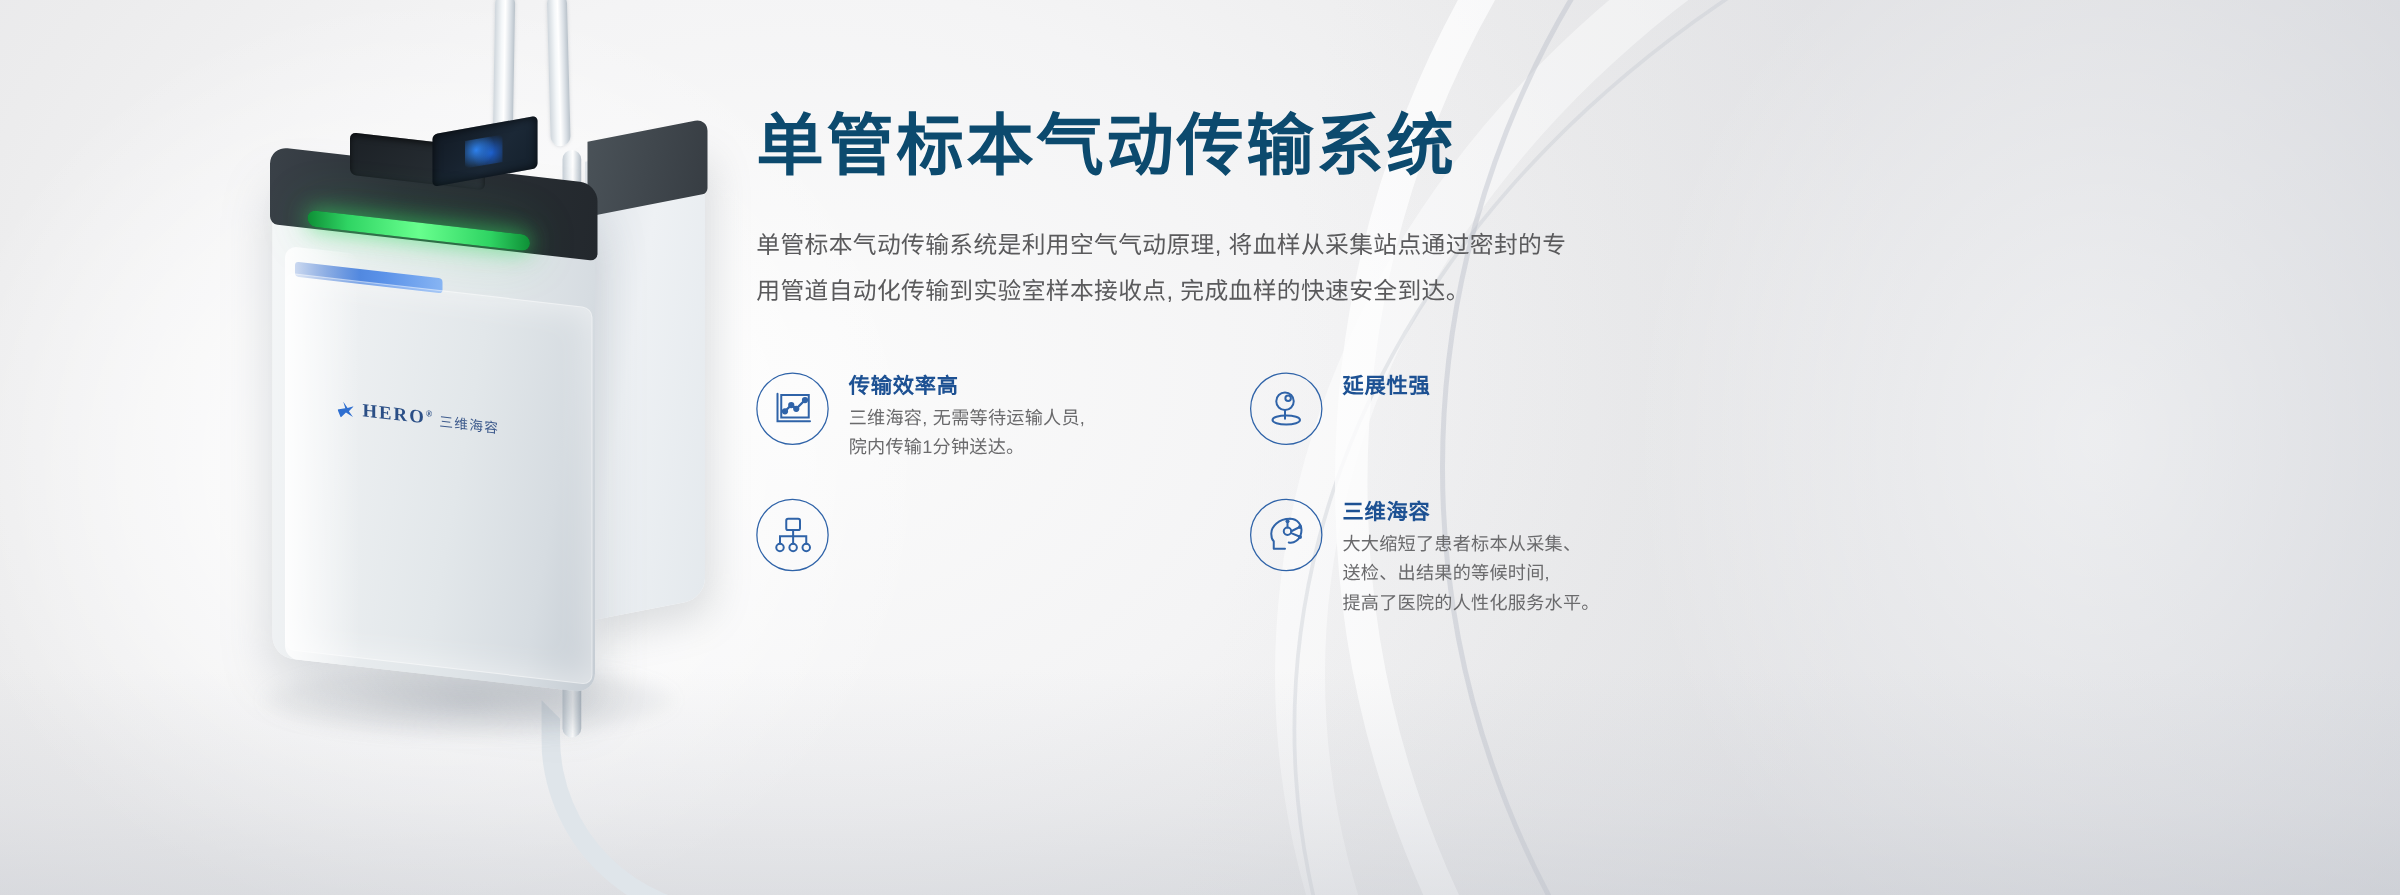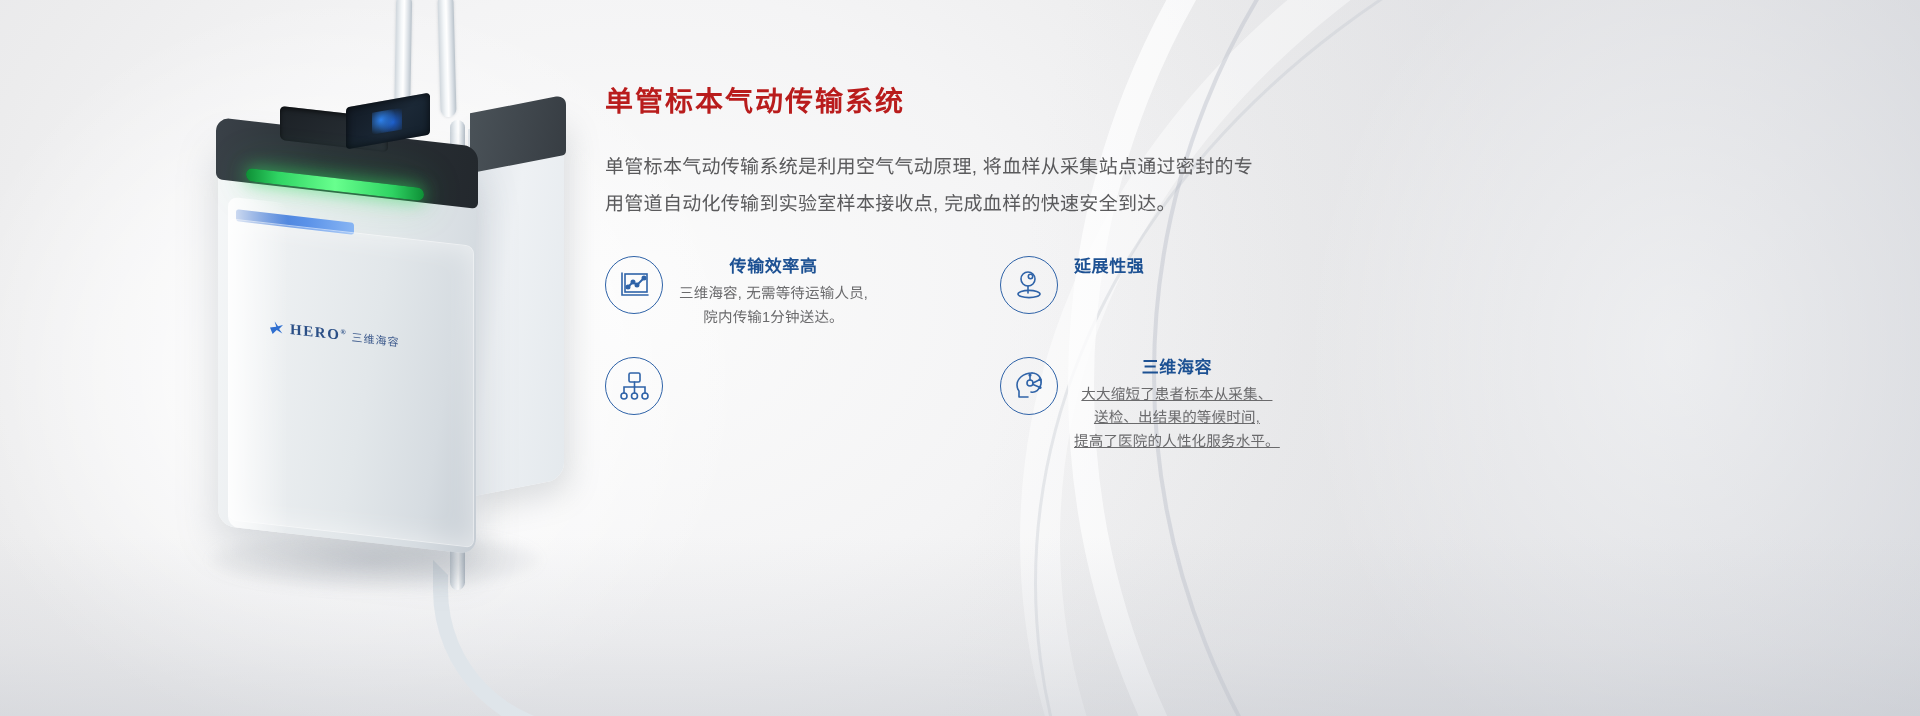--- a/index.html
+++ b/index.html
@@ -293,43 +293,42 @@
 
   
   .content {
     position: absolute;
     left: 605px;
     top: 86px;
     width: 860px;
   }
   .headline {
     margin: 0;
-    font-size: 28px;
+    font-size: 54px;
     font-weight: 700;
     letter-spacing: 2px;
-    color: #b91c1c;
+    color: #0c4a6e;
     line-height: 1.15;
     white-space: nowrap;
   }
   .intro {
     margin: 30px 0 0 0;
     width: 650px;
     font-size: 19px;
     line-height: 1.95;
     color: #5a5a5c;
     letter-spacing: 0.3px;
   }
 
   .features {
-    margin-top: 32px;
+    margin-top: 44px;
     display: grid;
     grid-template-columns: 395px 395px;
     grid-row-gap: 26px;
     grid-column-gap: 0px;
-    text-align: center;
   }
   .feature {
     display: flex;
     align-items: flex-start;
     gap: 16px;
   }
   .feature-icon {
     flex: 0 0 auto;
     width: 56px;
     height: 56px;
@@ -466,21 +465,21 @@
             <line x1="21" y1="13" x2="27" y2="10" stroke-linecap="round"></line>
             <line x1="21" y1="14.5" x2="27" y2="17" stroke-linecap="round"></line>
             <line x1="18" y1="10" x2="18" y2="6" stroke-linecap="round"></line>
             <circle cx="28" cy="9.5" r="1.6" fill="#2f63a8" stroke="none"></circle>
             <circle cx="28" cy="17.5" r="1.6" fill="#2f63a8" stroke="none"></circle>
             <circle cx="18" cy="5" r="1.6" fill="#2f63a8" stroke="none"></circle>
           </svg>
         </span>
         <span class="feature-text">
           <span class="feature-title" style="display: block;">三维海容</span>
-          <span class="feature-desc" style="display: block; text-decoration: underline;">大大缩短了患者标本从采集、
+          <span class="feature-desc" style="display: block;">大大缩短了患者标本从采集、
 送检、出结果的等候时间,
 提高了医院的人性化服务水平。</span>
         </span>
       </div>
 
     </div>
   </div>
 </div>
 
 </body></html>

